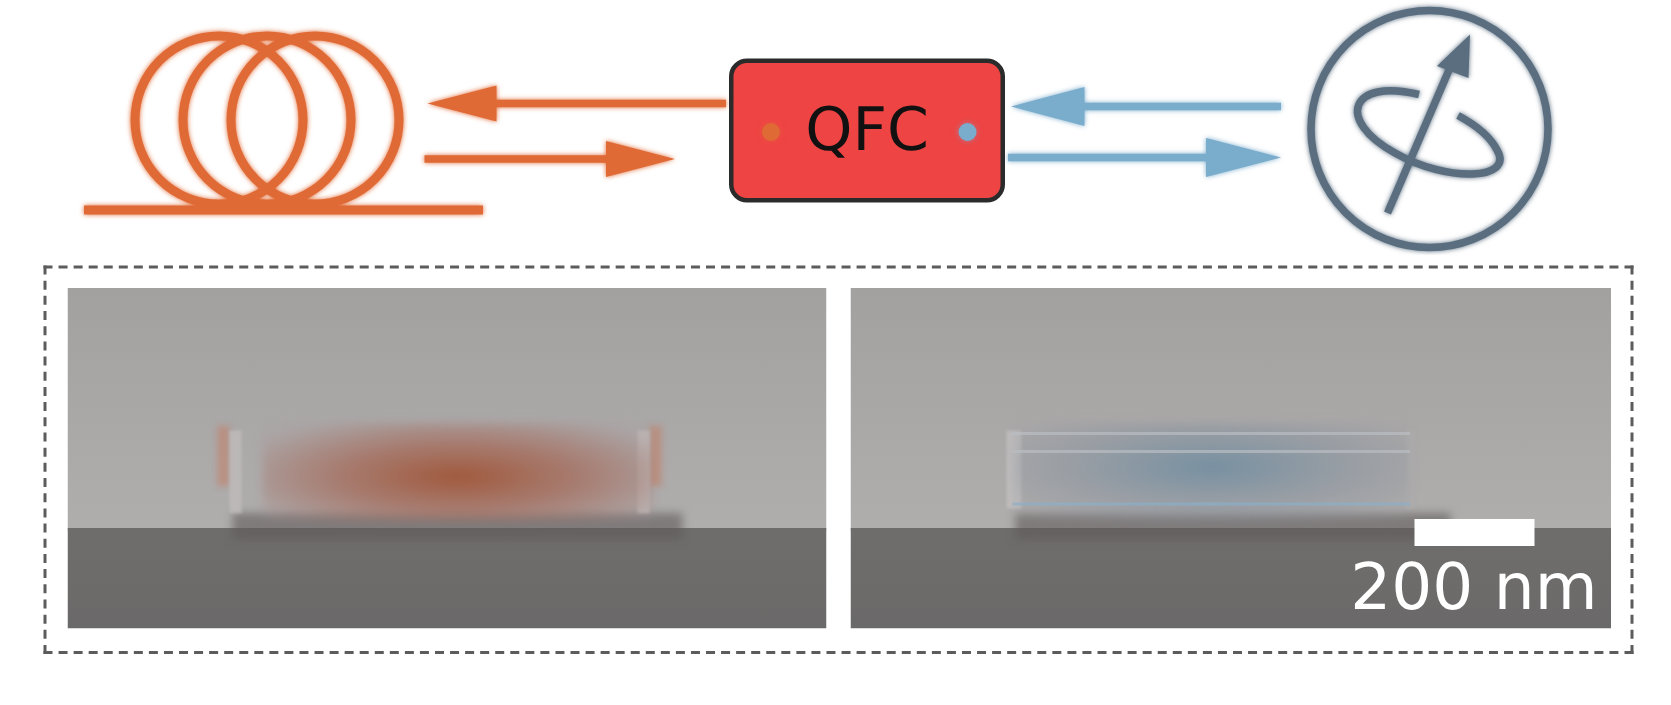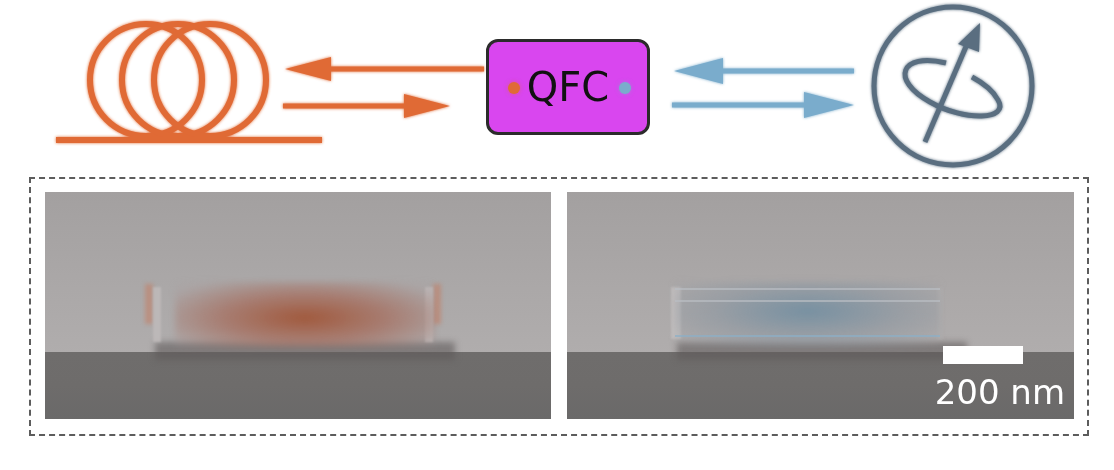--- a/index.html
+++ b/index.html
@@ -1,21 +1,21 @@
 <!DOCTYPE html>
 <html><head>
   <meta charset="utf-8">
   <style>
     html, body { margin: 0; padding: 0; background: #ffffff; }
     body { width: 1114px; height: 470px; position: relative; overflow: hidden; font-family: "DejaVu Sans", sans-serif; }
     svg.top { position: absolute; left: 0; top: 0; }
     .qfc-box {
-      position: absolute; left: 486px; top: 39px; width: 164px; height: 96px;
+      position: absolute; left: 486px; top: 39px; width: 184px; height: 96px;
       box-sizing: border-box; border: 3px solid #2b2b2b; border-radius: 12px;
-      background: #d946ef;
+      background: #ef4444;
       display: flex; align-items: center; justify-content: center;
     }
     .qfc-label { font-family: "DejaVu Sans", sans-serif; font-size: 40px; color: #111; letter-spacing: 0px; }
     .dot { position: absolute; width: 12px; height: 12px; border-radius: 50%; top: 40px; }
     .dot.orange { left: 19px; background: #e06a36; box-shadow: 0 0 4px rgba(224,106,54,0.5); }
     .dot.blue { right: 16px; background: #7aaccc; box-shadow: 0 0 4px rgba(122,172,204,0.5); }
 
     .dashed-frame {
       position: absolute; left: 29px; top: 177px; width: 1060px; height: 259px;
       box-sizing: border-box; border: 2.5px dashed #5c5c5c;
@@ -68,21 +68,21 @@
       position: absolute; left: 104px; top: 95px; width: 10px; height: 52px; background: rgba(195,192,192,0.85); filter: blur(1px);
     }
     .sem.right .wall-r {
       position: absolute; left: 370px; top: 95px; width: 6px; height: 52px; background: rgba(175,172,172,0.8); filter: blur(1px);
     }
     .scale-bar {
       position: absolute; left: 943px; top: 346px; width: 80px; height: 18px; background: #ffffff;
     }
     .scale-label {
       position: absolute; left: 893px; top: 368px; width: 172px; text-align: right;
-      font-family: "DejaVu Sans", sans-serif; font-size: 34px; color: #ffffff; line-height: 48px;
+      font-family: "DejaVu Sans", sans-serif; font-size: 43px; color: #ffffff; line-height: 48px;
     }
   </style>
 </head>
 <body>
 
 <svg class="top" width="1114" height="170" viewBox="0 0 1114 170">
   <defs>
     <filter id="glow" x="-20%" y="-20%" width="140%" height="140%">
       <feGaussianBlur stdDeviation="1.6" result="b"></feGaussianBlur>
       <feMerge>

